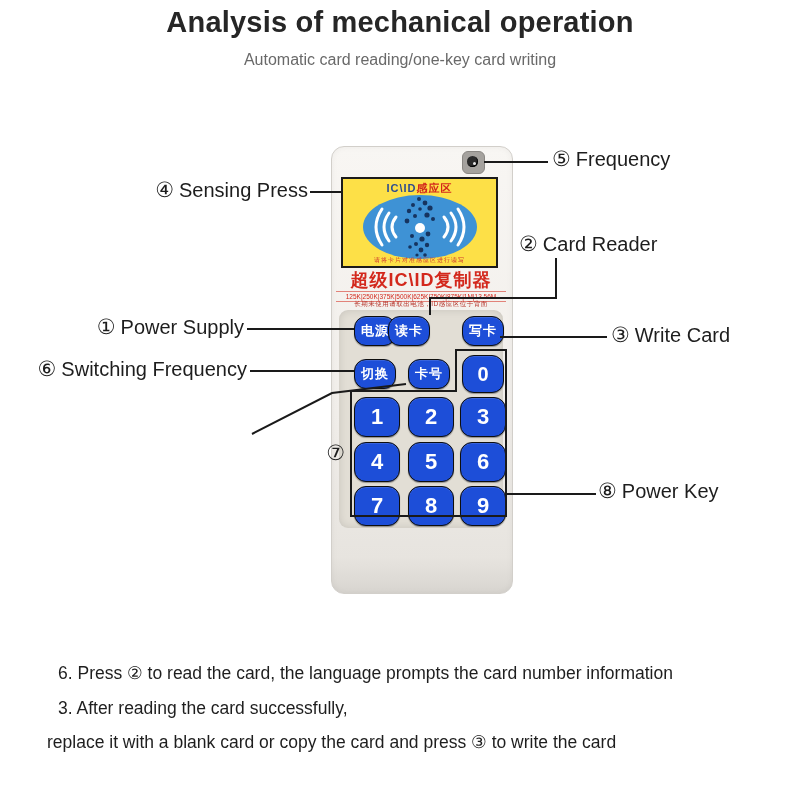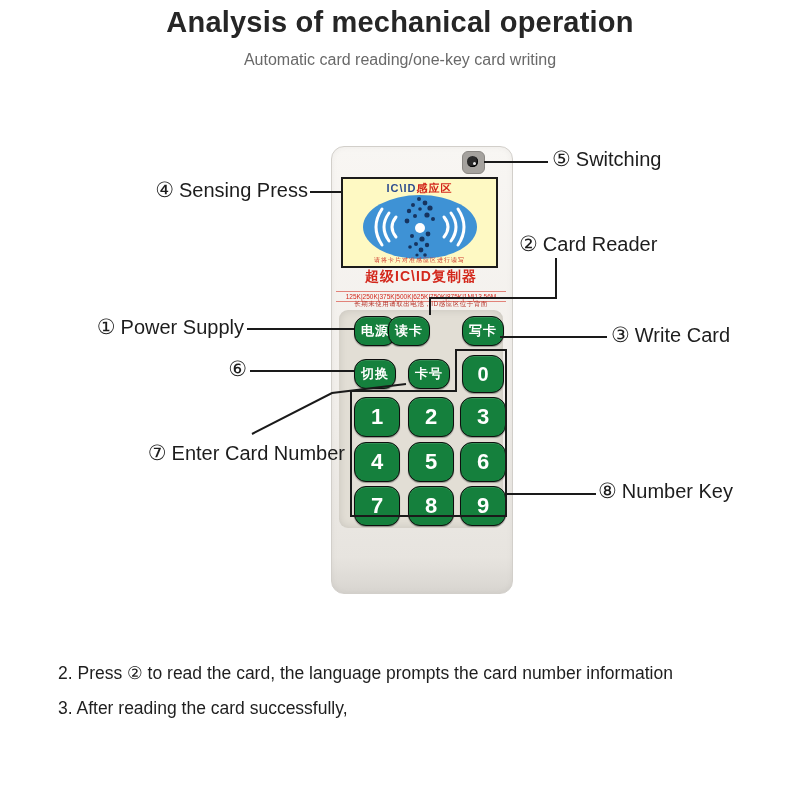--- a/index.html
+++ b/index.html
@@ -30,52 +30,52 @@
   }
   .led-dot{
     position:absolute;left:4px;top:4px;width:11px;height:11px;border-radius:50%;
     background:#2b2b2b;box-shadow:inset -1px -1px 1px #000;
   }
   .led-glint{
     position:absolute;left:6px;top:6px;width:3px;height:3px;border-radius:50%;background:#e8e8e8;
   }
   .sensing-panel{
     left:341px;top:177px;width:157px;height:91px;
-    background:#fef9c3;border:2px solid #1b1b1b;box-sizing:border-box;
+    background:#fde047;border:2px solid #1b1b1b;box-sizing:border-box;
   }
   .panel-title{
     position:absolute;left:0;top:2px;width:100%;text-align:center;
     font-size:11px;font-weight:700;letter-spacing:1px;
   }
   .panel-title .b1{color:#2e4d8f;}
   .panel-title .b2{color:#d3281c;}
   .oval-wrap{position:absolute;left:17px;top:15px;width:120px;height:66px;}
   .tiny-note{
     position:absolute;left:0;bottom:1px;width:100%;text-align:center;
     font-size:6px;color:#cf3a2e;letter-spacing:1px;white-space:nowrap;overflow:hidden;
   }
   .brand-title{
     left:332px;top:268px;width:178px;text-align:center;
-    font-size:14px;font-weight:800;color:#d3281c;letter-spacing:1px;white-space:nowrap;
+    font-size:18px;font-weight:800;color:#d3281c;letter-spacing:1px;white-space:nowrap;
   }
   .freq-line{
     left:336px;top:291px;width:170px;text-align:center;
     font-size:6.5px;color:#d3281c;border-top:1px solid rgba(211,40,28,.55);
     border-bottom:1px solid rgba(211,40,28,.55);padding:1px 0;white-space:nowrap;overflow:hidden;
   }
   .battery-note{
     left:336px;top:300px;width:170px;text-align:center;
     font-size:6.5px;color:#b5342a;letter-spacing:.5px;white-space:nowrap;overflow:hidden;
   }
   .keypad-plate{
     left:339px;top:310px;width:164px;height:218px;border-radius:9px;
     background:#e2ded5;box-shadow:inset 0 0 8px rgba(0,0,0,.12);
   }
   .key{
-    position:absolute;background:#15803d;color:#fff;border:1px solid #0e0e0e;
+    position:absolute;background:#1d4ed8;color:#fff;border:1px solid #0e0e0e;
     border-radius:12px;display:flex;align-items:center;justify-content:center;
     box-shadow:0 1px 1px rgba(0,0,0,.35), inset 0 1px 0 rgba(255,255,255,.12);
   }
   .fkey{width:40px;height:28px;font-size:13px;font-weight:700;letter-spacing:1px;}
   .dkey{width:44px;height:38px;font-size:22px;font-weight:700;}
   .dkey0{width:40px;height:36px;font-size:20px;font-weight:700;}
   
   .callout{
     white-space:nowrap;font-size:20px;color:#1d1d1d;display:flex;align-items:center;gap:5px;
   }
@@ -179,42 +179,43 @@
     <path d="M456 350 H506 V516 H351 V391 H456 Z"></path>
   </g>
 </svg>
 
 <div class="abs callout" style="right:492px;top:178px;">
   <span class="num">④</span>
   <span>Sensing Press</span>
 </div>
 <div class="abs callout" style="left:552px;top:147px;">
   <span class="num">⑤</span>
-  <span>Switching</span>
+  <span>Frequency</span>
 </div>
 <div class="abs callout" style="left:519px;top:232px;">
   <span class="num">②</span>
   <span>Card Reader</span>
 </div>
 <div class="abs callout" style="right:556px;top:315px;">
   <span class="num">①</span>
   <span>Power Supply</span>
 </div>
 <div class="abs callout" style="left:611px;top:323px;">
   <span class="num">③</span>
   <span>Write Card</span>
 </div>
 <div class="abs callout" style="right:553px;top:357px;">
   <span class="num">⑥</span>
+  <span>Switching Frequency</span>
 </div>
 <div class="abs callout" style="right:455px;top:441px;">
   <span class="num">⑦</span>
-  <span>Enter Card Number</span>
 </div>
 <div class="abs callout" style="left:598px;top:479px;">
   <span class="num">⑧</span>
-  <span>Number Key</span>
+  <span>Power Key</span>
 </div>
 
 <div class="abs instructions">
-  <div class="instr indent">2. Press ② to read the card, the language prompts the card number information</div>
+  <div class="instr indent">6. Press ② to read the card, the language prompts the card number information</div>
   <div class="instr indent">3. After reading the card successfully,</div>
+  <div class="instr">replace it with a blank card or copy the card and press ③ to write the card</div>
 </div>
 
 </body></html>

